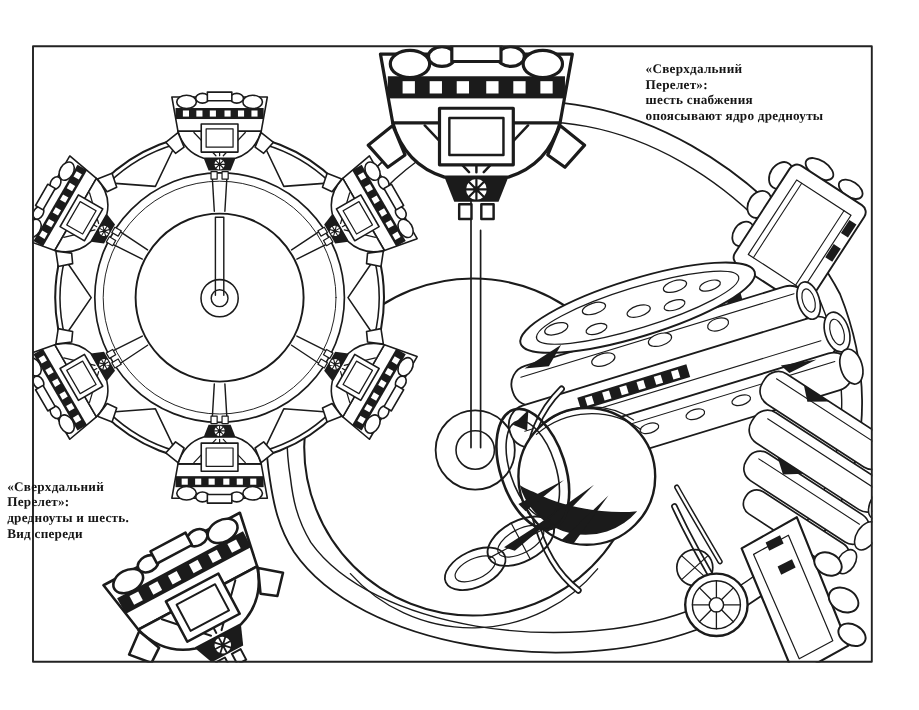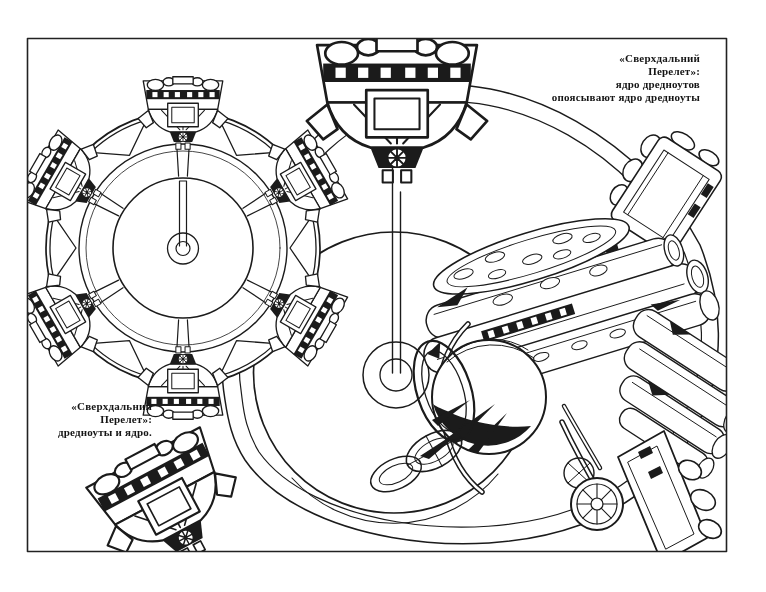--- a/index.html
+++ b/index.html
@@ -1,19 +1,19 @@
 <!DOCTYPE html>
 <html><head>
 <meta charset="utf-8">
 <style>
   html,body{margin:0;padding:0;background:#ffffff;}
   .stage{position:relative;width:766px;height:592px;background:#ffffff;overflow:hidden;
          font-family:"Liberation Serif", serif;}
   .stage svg{position:absolute;left:0;top:0;}
-  .caption{position:absolute;text-align:right;font-weight:bold;font-size:11px;
+  .caption{position:absolute;text-align:left;font-weight:bold;font-size:11px;
            line-height:13px;color:#151515;letter-spacing:.2px;}
   #caption-right{left:538px;top:52px;width:162px;}
   #caption-left{left:6px;top:400px;width:146px;}
   .caption div{white-space:nowrap;}
 </style>
 </head>
 <body>
 
 <div class="stage">
 
@@ -238,23 +238,24 @@
       <use href="#dn-front" transform="translate(188,542) rotate(332) scale(1.65)"></use>
     </g>
   </svg>
 
   <rect x="27.5" y="38.5" width="699" height="513" fill="none" stroke="#222222" stroke-width="1.6"></rect>
 </svg>
 
 <div class="caption" id="caption-right">
   <div>«Сверхдальний</div>
   <div>Перелет»:</div>
-  <div>ядро дредноутов</div>
+  <div>шесть снабжения</div>
   <div>опоясывают ядро дредноуты</div>
 </div>
 
 <div class="caption" id="caption-left">
   <div>«Сверхдальний</div>
   <div>Перелет»:</div>
-  <div>дредноуты и ядро.</div>
+  <div>дредноуты и шесть.</div>
+  <div>Вид спереди</div>
 </div>
 
 </div>
 
 </body></html>

